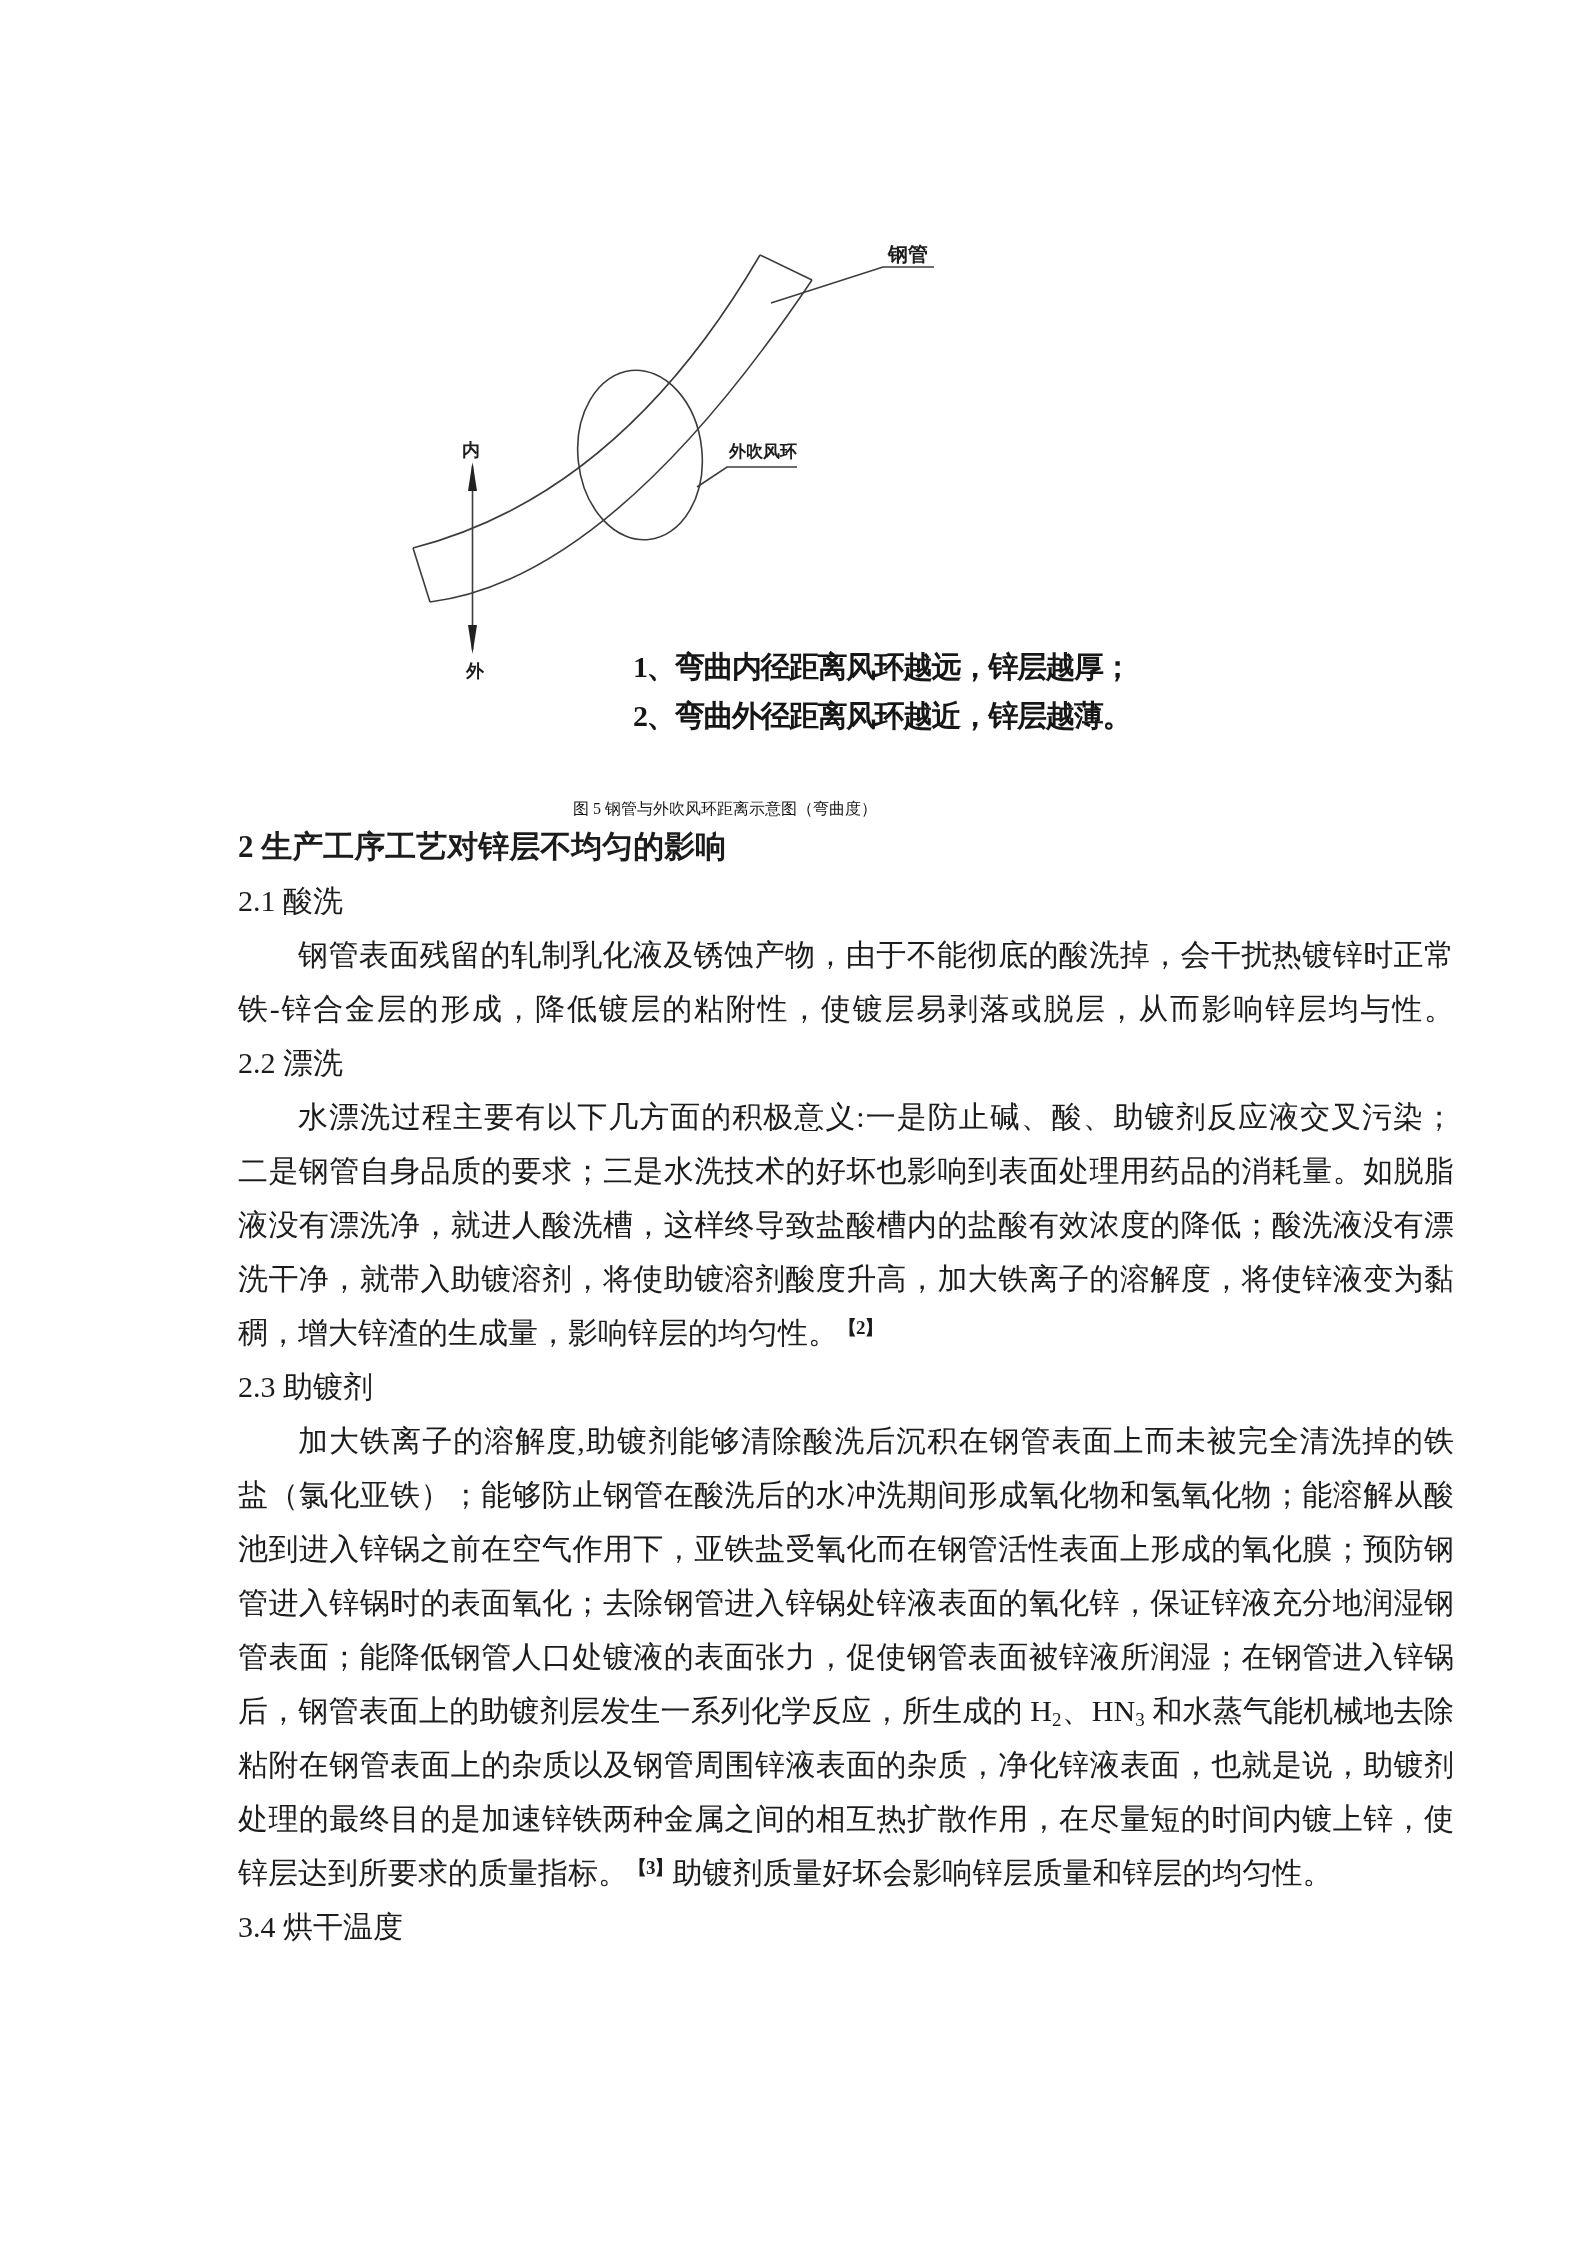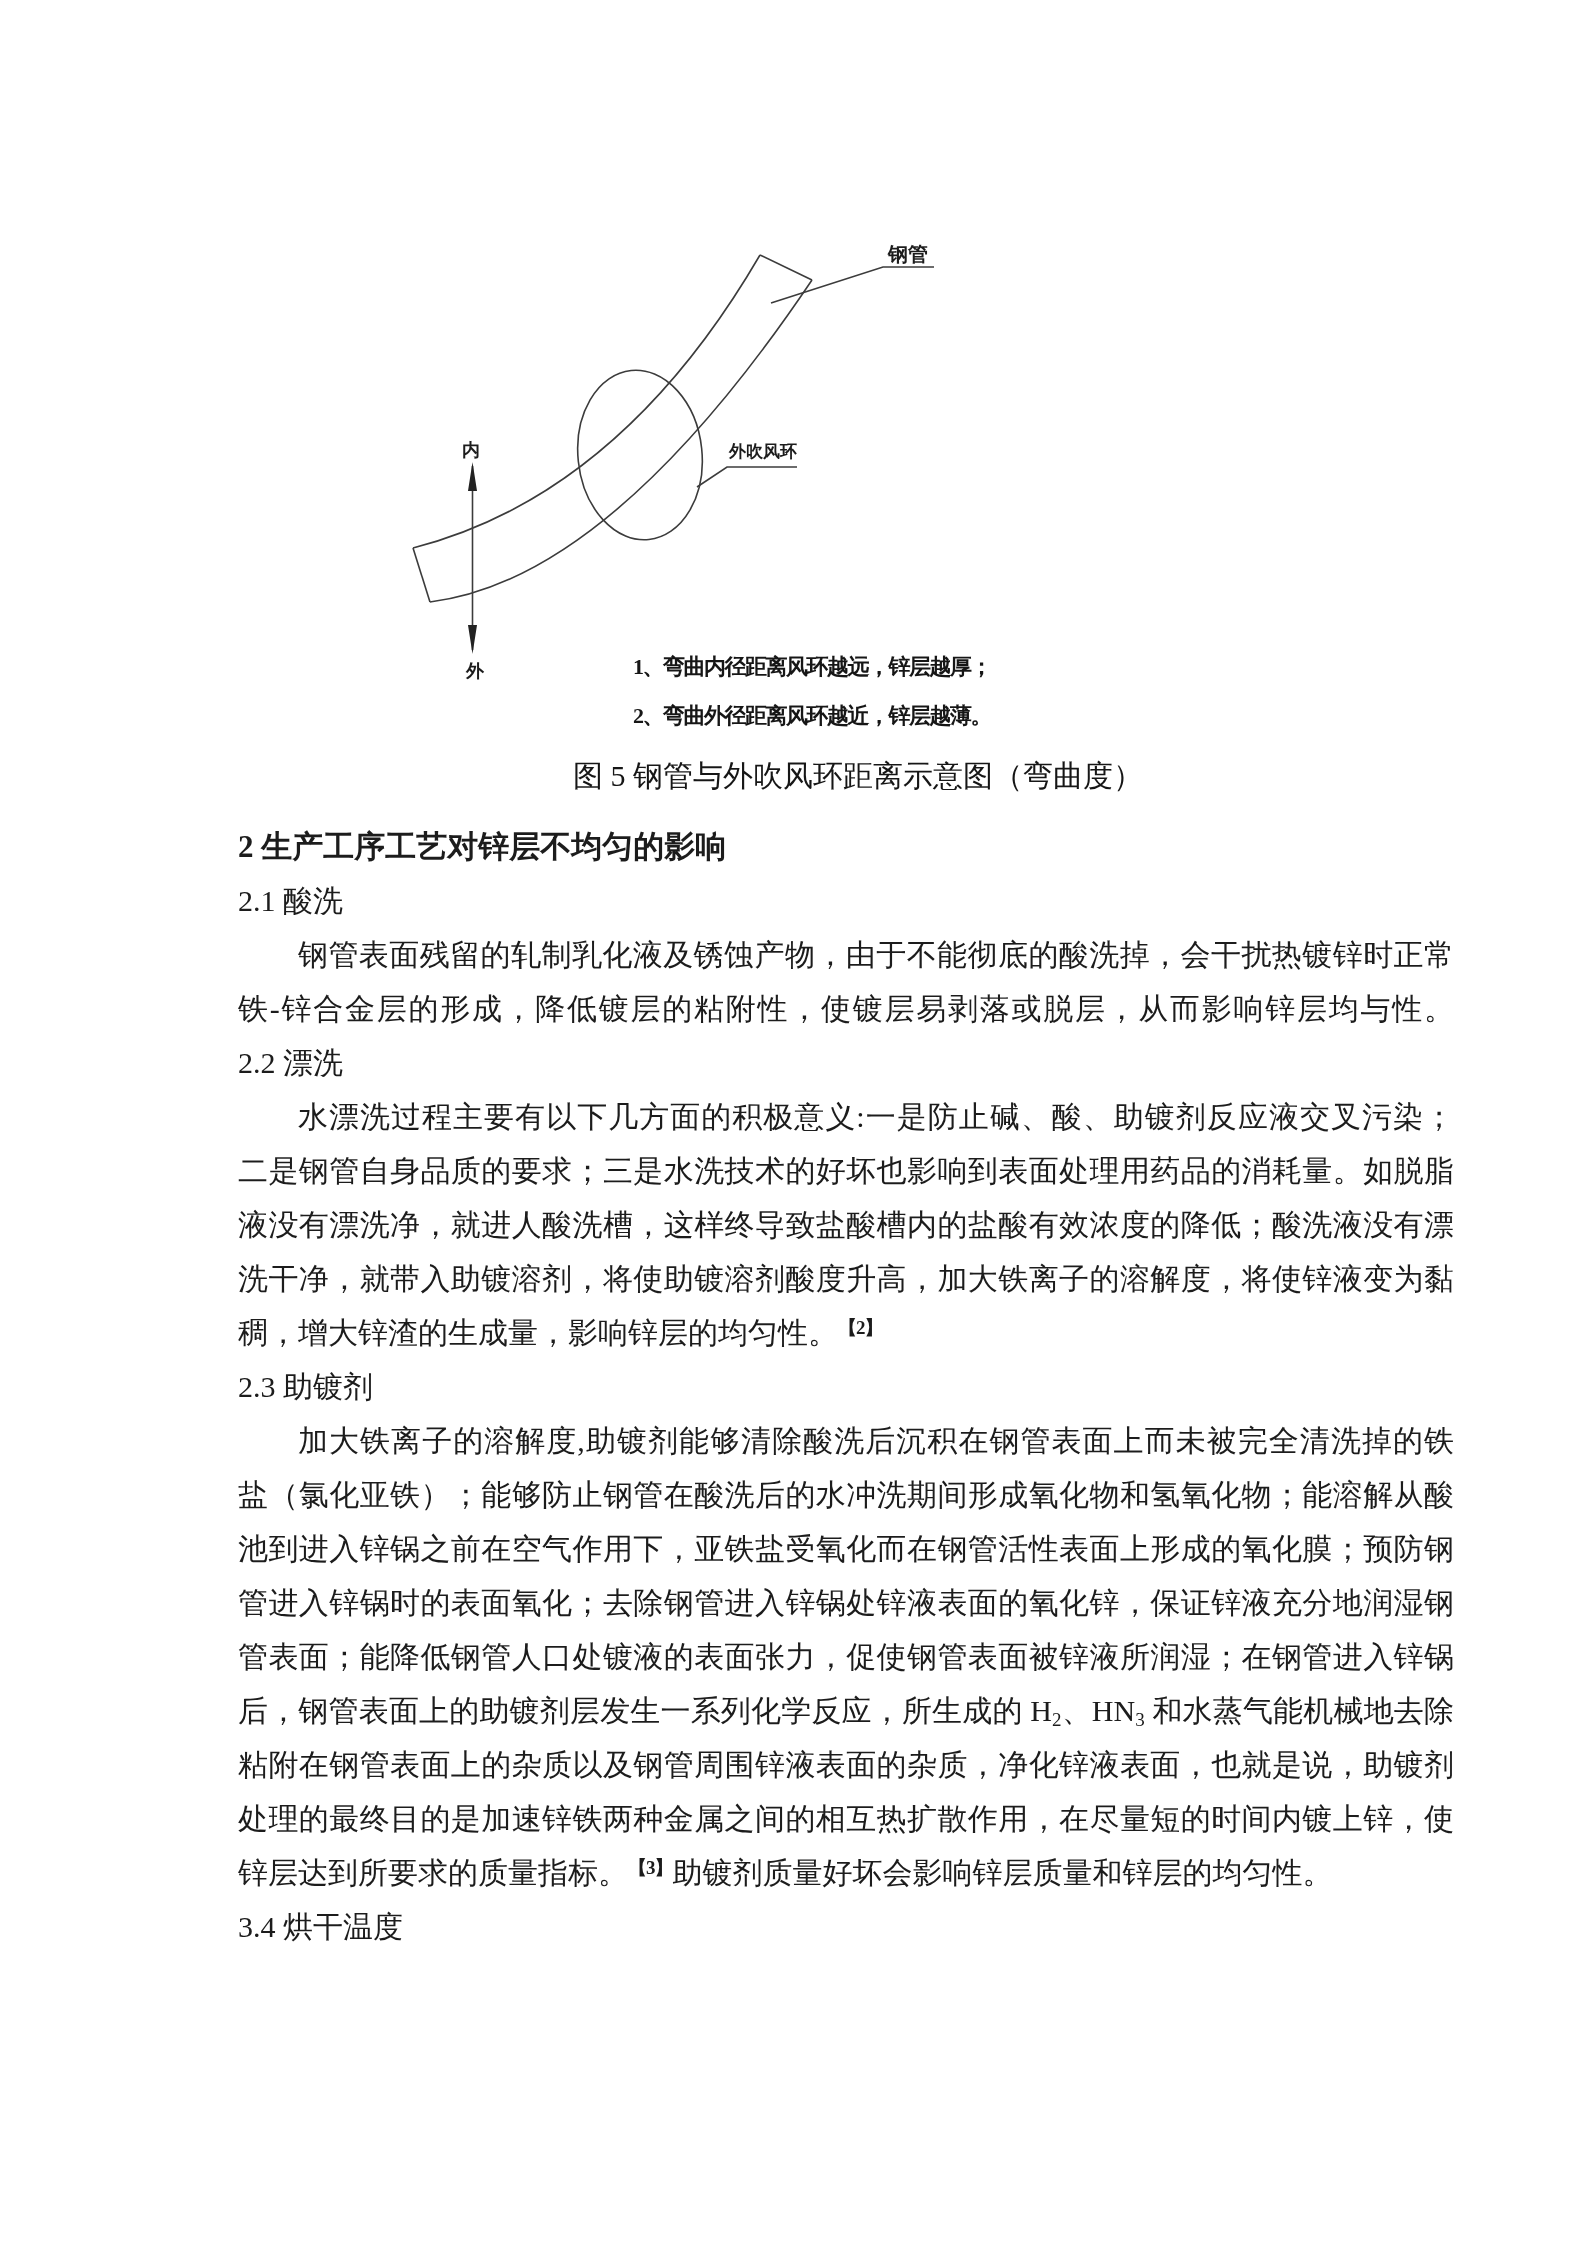--- a/index.html
+++ b/index.html
@@ -7,28 +7,28 @@
     position:relative;
     width:1587px;height:2245px;
     background:#ffffff;
     overflow:hidden;
     font-family:"Liberation Serif","DejaVu Serif",serif;
     color:#1c1c1c;
   }
   .diagram-svg{position:absolute;left:280px;top:150px;width:680px;height:560px;}
   .fig-note{
     position:absolute;left:633px;
-    font-size:22px;line-height:26px;letter-spacing:-1.5px;
+    font-size:30px;line-height:26px;letter-spacing:-1.5px;
     font-weight:600;color:#161616;white-space:nowrap;
   }
   .fig-note.n1{top:654px;}
   .fig-note.n2{top:703px;}
   .fig-caption{
-    position:absolute;left:573px;top:762px;
-    font-size:30px;line-height:28px;color:#161616;white-space:nowrap;
+    position:absolute;left:573px;top:795px;
+    font-size:16px;line-height:28px;color:#161616;white-space:nowrap;
   }
   .text-column{
     position:absolute;left:238px;top:820px;width:1216px;
     font-size:30px;color:#1c1c1c;
   }
   .line{
     height:54px;line-height:54px;
     text-align:justify;text-align-last:justify;
     white-space:normal;overflow:visible;
   }

